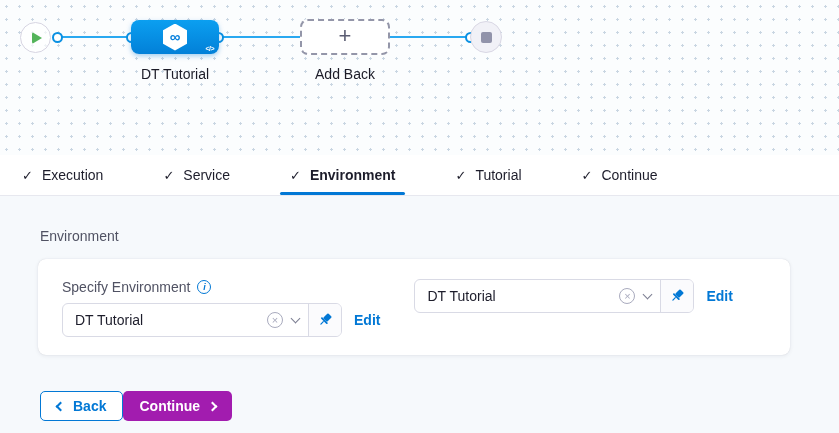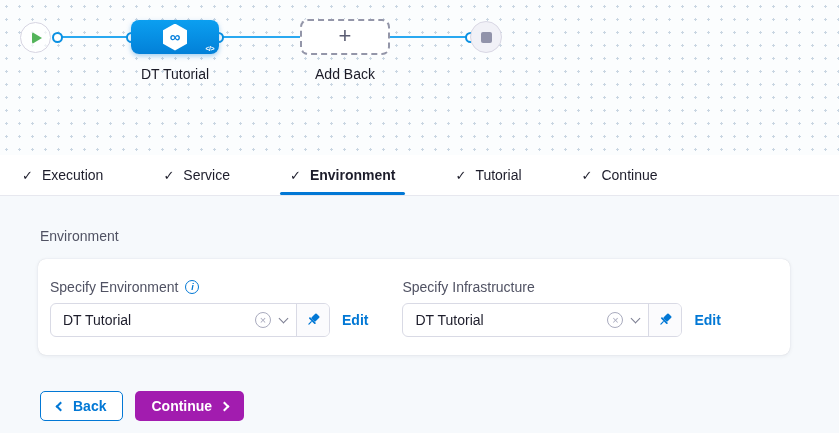--- a/index.html
+++ b/index.html
@@ -66,42 +66,42 @@
     content:""; position:absolute; left:2px; right:2px; bottom:0; height:3px;
     background:#0278d5; border-radius:2px;
   }
 
   
   .content { height:237px; background:#f6f9fc; }
   .section-title { padding:32px 0 0 40px; font-size:14px; color:#505263; }
   .card {
     margin:15px 0 0 38px; width:752px; background:#fff; border-radius:8px;
     box-shadow:0 0 1px rgba(40,41,61,.18), 0 1px 4px rgba(40,41,61,.08);
-    padding:20px 12px 18px; display:flex; gap:34px;
+    padding:20px 24px 18px; display:flex; gap:34px;
   }
   .field-label { display:flex; align-items:center; gap:7px; font-size:14px; color:#505263; margin-bottom:8px; }
   .info-icon {
     width:14px; height:14px; border:1.2px solid #0278d5; border-radius:50%;
     color:#0278d5; font-size:9px; font-weight:bold; font-style:italic;
     display:flex; align-items:center; justify-content:center; cursor:pointer;
   }
   .field-row { display:flex; align-items:center; }
   .input-group { display:flex; width:280px; height:34px; border:1px solid #d9dae5; border-radius:6px; background:#fff; overflow:hidden; }
   .select-input { flex:1; display:flex; align-items:center; gap:9px; padding:0 9px 0 12px; cursor:pointer; min-width:0; }
   .select-value { flex:1; font-size:14px; color:#1d1d2b; white-space:nowrap; overflow:hidden; }
   .clear-icon {
     width:16px; height:16px; border:1px solid #a9abbe; border-radius:50%;
     color:#a9abbe; font-size:11px; line-height:1;
     display:flex; align-items:center; justify-content:center; flex:none; cursor:pointer;
   }
   .chev-down { width:7px; height:7px; border-right:1.6px solid #7c7e92; border-bottom:1.6px solid #7c7e92; transform:rotate(45deg); margin-top:-3px; flex:none; cursor:pointer; }
   .pin-btn { width:33px; border:none; border-left:1px solid #d9dae5; background:#fbfbfd; display:flex; align-items:center; justify-content:center; cursor:pointer; }
   .edit-link { margin-left:12px; font-size:14px; font-weight:bold; color:#0278d5; text-decoration:none; cursor:pointer; }
 
-  .actions { display:flex; gap:12px; margin:36px 0 0 40px;align-items:flex-end; }
+  .actions { display:flex; margin:36px 0 0 40px;align-items:flex-end; }
   .btn { height:30px; border-radius:5px; font-size:14px; font-weight:bold; display:flex; align-items:center; gap:9px; cursor:pointer; font-family:inherit; }
   .btn-back { background:#fff; border:1.5px solid #0278d5; color:#0278d5; padding:0 16px; }
   .btn-continue { background:#a21caf; border:none; color:#fff; padding:0 16px; }
   .chev-left { width:7px; height:7px; border-left:2px solid currentColor; border-bottom:2px solid currentColor; transform:rotate(45deg); }
   .chev-right { width:7px; height:7px; border-top:2px solid currentColor; border-right:2px solid currentColor; transform:rotate(45deg); }
 </style>
 </head>
 <body>
 
 <div class="app">
@@ -184,23 +184,20 @@
                   <rect x="7.4" y="9.8" width="1.2" height="4.6" rx="0.6"></rect>
                 </g>
               </svg>
             </button>
           </div>
           <a class="edit-link">Edit</a>
         </div>
       </div>
 
       <div class="field">
-        <div class="field-label">
-          <span>Specify Infrastructure</span>
-        </div>
         <div class="field-row">
           <div class="input-group">
             <div class="select-input">
               <span class="select-value">DT Tutorial</span>
               <span class="clear-icon">×</span>
               <span class="chev-down"></span>
             </div>
             <button class="pin-btn">
               <svg width="16" height="16" viewBox="0 0 16 16">
                 <g transform="rotate(45 8 8)" fill="#0278d5">

